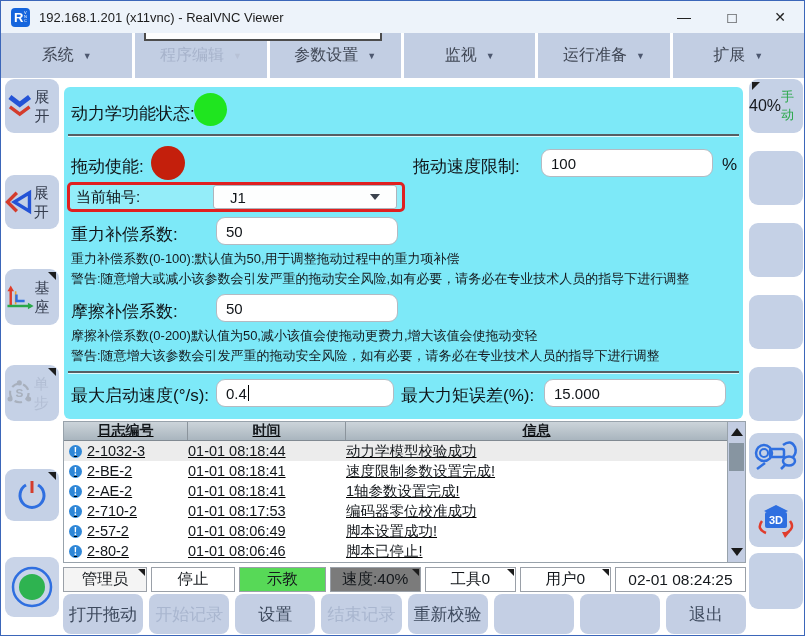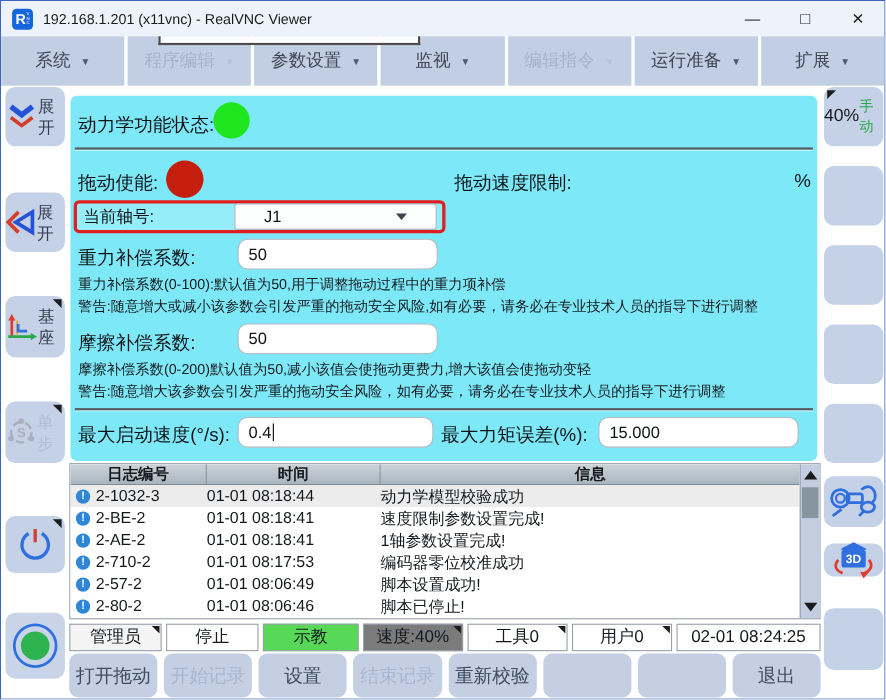--- a/index.html
+++ b/index.html
@@ -52,28 +52,28 @@
   .field { position:absolute; background:#fff; border:1px solid #b4bac2; border-radius:9px;
            display:flex; align-items:center; padding:0 9px; font-size:15px; color:#101418; height:28px; }
   .caret { width:1px; height:16px; background:#000; margin-left:1px; }
   .hint { position:absolute; left:7px; font-size:13px; color:#15191d; white-space:nowrap; }
   .axis-box { position:absolute; left:3px; top:95px; width:338px; height:30px;
               border:3px solid #e02020; border-radius:5px; background:rgba(255,255,255,0.18);
               display:flex; align-items:center; }
   .axis-box .lbl2 { font-size:15px; color:#101418; margin-left:6px; }
   .dropdown { position:absolute; left:143px; top:0; width:184px; height:24px; background:#fdfefe;
               border:1px solid #aeb4bc; border-radius:3px; display:flex; align-items:center;
-              padding:0 26px; font-size:15px; color:#101418; }
+              padding:0 16px; font-size:15px; color:#101418; }
   .dd-arrow { margin-left:auto; width:0; height:0; border-left:5px solid transparent;
               border-right:5px solid transparent; border-top:6px solid #3c434e; }
 
   
   .log { position:absolute; left:62px; top:343px; width:683px; height:142px;
          border:1px solid #98a2ab; background:#fff; display:flex; overflow:hidden; }
-  .log-main { flex:1; overflow:hidden; }
+  .log-main { flex:1; overflow:hidden;text-decoration:underline; }
   .log-head { display:flex; height:19px; background:linear-gradient(#ccd4da,#a9b5be);
               border-bottom:1px solid #818a92; font-size:14px; font-weight:bold; color:#14181c; }
   .lh { display:flex; align-items:center; justify-content:center; border-right:1px solid #8b949c; }
   .lh:last-child { border-right:none; }
   .c-id { width:124px; } .c-time { width:158px; } .c-msg { flex:1; }
   .log-row { display:flex; height:20px; align-items:center; font-size:14.5px; color:#14181c; background:#fff; }
   .log-row.sel { background:#ececec; }
   .lr-id { width:124px; display:flex; align-items:center; gap:5px; padding-left:5px; }
   .lr-time { width:158px; } .lr-msg { flex:1; }
   .info-ic { width:13px; height:13px; border-radius:50%; background:#2e86d7; color:#fff;
@@ -132,24 +132,20 @@
         <span class="arr">▼</span>
     </div>
     <div class="menu-item">
       <span>参数设置</span>
         <span class="arr">▼</span>
     </div>
     <div class="menu-item">
       <span>监视</span>
         <span class="arr">▼</span>
     </div>
-    <div class="menu-item disabled">
-      <span>编辑指令</span>
-        <span class="arr">▼</span>
-    </div>
     <div class="menu-item">
       <span>运行准备</span>
         <span class="arr">▼</span>
     </div>
     <div class="menu-item">
       <span>扩展</span>
         <span class="arr">▼</span>
     </div>
     <div class="toolbar-strip"></div>
   </div>
@@ -214,20 +210,23 @@
 
     <div class="cyan">
       <span class="lbl" style="left:7px; top:15px;">动力学功能状态:</span>
       <span class="dot" style="left:130px; top:6px; width:33px; height:33px; background:#1fe51f;"></span>
 
       <div class="divider" style="top:47px;"></div>
 
       <span class="lbl" style="left:7px; top:68px;">拖动使能:</span>
       <span class="dot" style="left:87px; top:59px; width:34px; height:34px; background:#c41f0c;"></span>
       <span class="lbl" style="left:349px; top:68px;">拖动速度限制:</span>
+      <div class="field" style="left:477px; top:62px; width:172px;">
+        <span>100</span>
+      </div>
       <span class="lbl" style="left:658px; top:68px;">%</span>
 
       <div class="axis-box">
         <span class="lbl2">当前轴号:</span>
         <div class="dropdown">
           <span>J1</span>
           <span class="dd-arrow"></span>
         </div>
       </div>
 
@@ -378,21 +377,21 @@
       <svg width="46" height="34" viewBox="0 0 46 34">
         <circle cx="11" cy="14" r="8" fill="none" stroke="#2f6fe0" stroke-width="2.5"></circle>
         <circle cx="11" cy="14" r="4" fill="none" stroke="#2f6fe0" stroke-width="2"></circle>
         <rect x="17" y="10" width="14" height="8" fill="none" stroke="#2f6fe0" stroke-width="2.5" rx="2"></rect>
         <path d="M 30 6 q 8 -6 12 2 q 2 6 -2 10" fill="none" stroke="#2f6fe0" stroke-width="2.5"></path>
         <ellipse cx="36" cy="22" rx="6" ry="4.5" fill="none" stroke="#2f6fe0" stroke-width="2.5"></ellipse>
         <path d="M 4 30 l 8 -6 M 28 30 l 4 -4" stroke="#2f6fe0" stroke-width="2.5" fill="none"></path>
       </svg>
     </div>
 
-    <div class="side-btn" style="left:748px; top:416px; height:30px;">
+    <div class="side-btn" style="left:748px; top:416px; height:53px;">
       <svg width="44" height="36" viewBox="0 0 44 36">
         <polygon points="22,2 34,8 22,14 10,8" fill="#2f6fe0"></polygon>
         <rect x="11" y="9" width="22" height="16" rx="2" fill="#2f6fe0"></rect>
         <text x="22" y="21" text-anchor="middle" font-size="11" font-weight="bold" fill="#ffffff">3D</text>
         <path d="M 8 18 q -6 8 4 12" fill="none" stroke="#e03c2c" stroke-width="2.5"></path>
         <path d="M 36 18 q 6 8 -6 13" fill="none" stroke="#e03c2c" stroke-width="2.5"></path>
         <polygon points="28,29 36,29 31,35" fill="#e03c2c"></polygon>
       </svg>
     </div>
 

